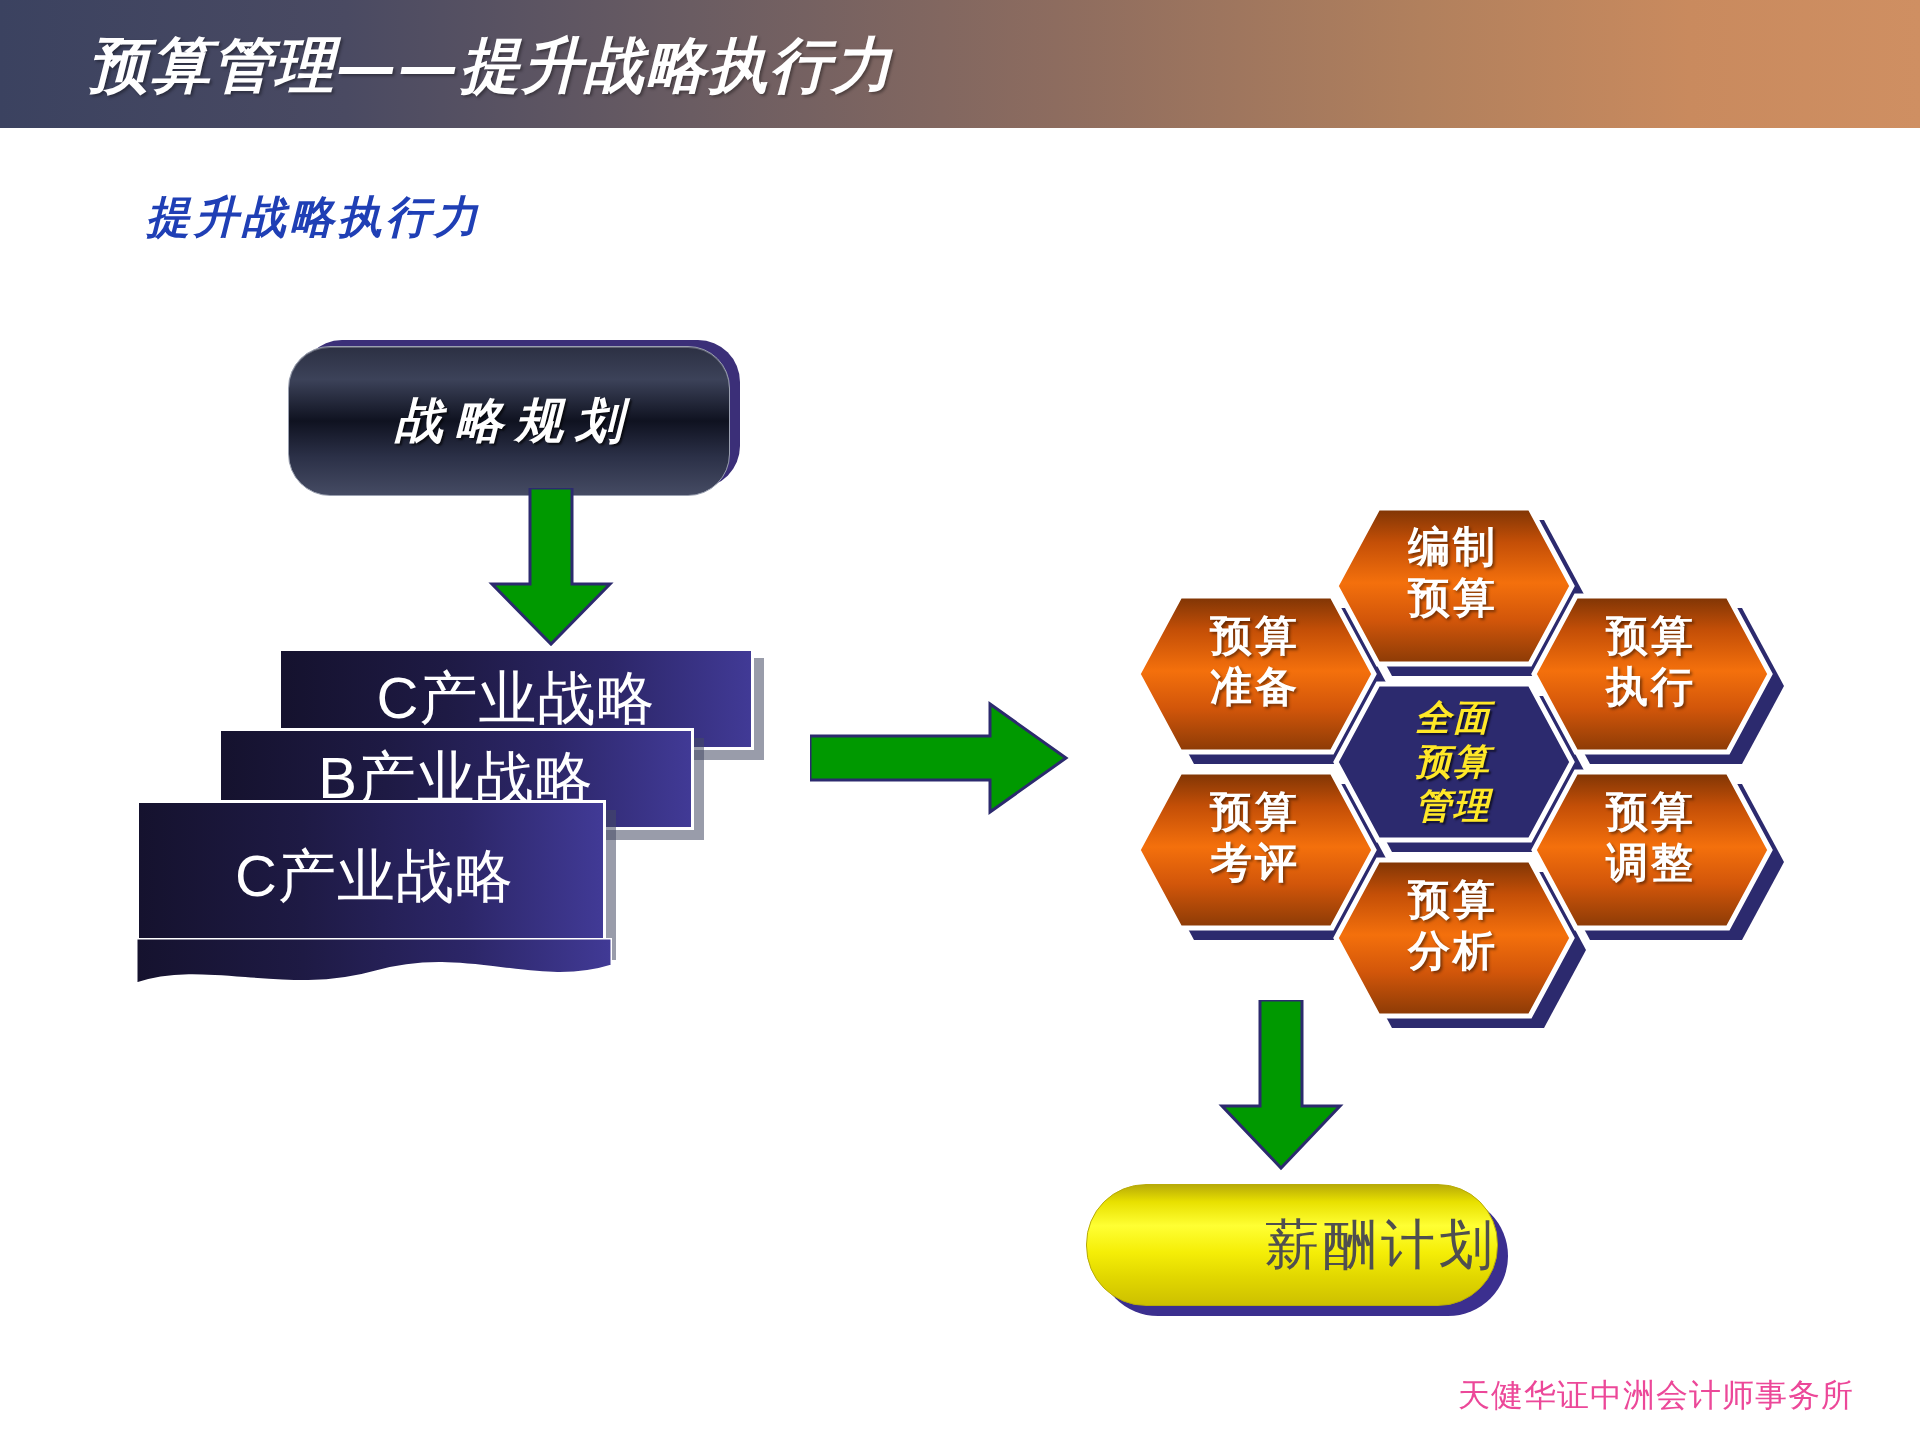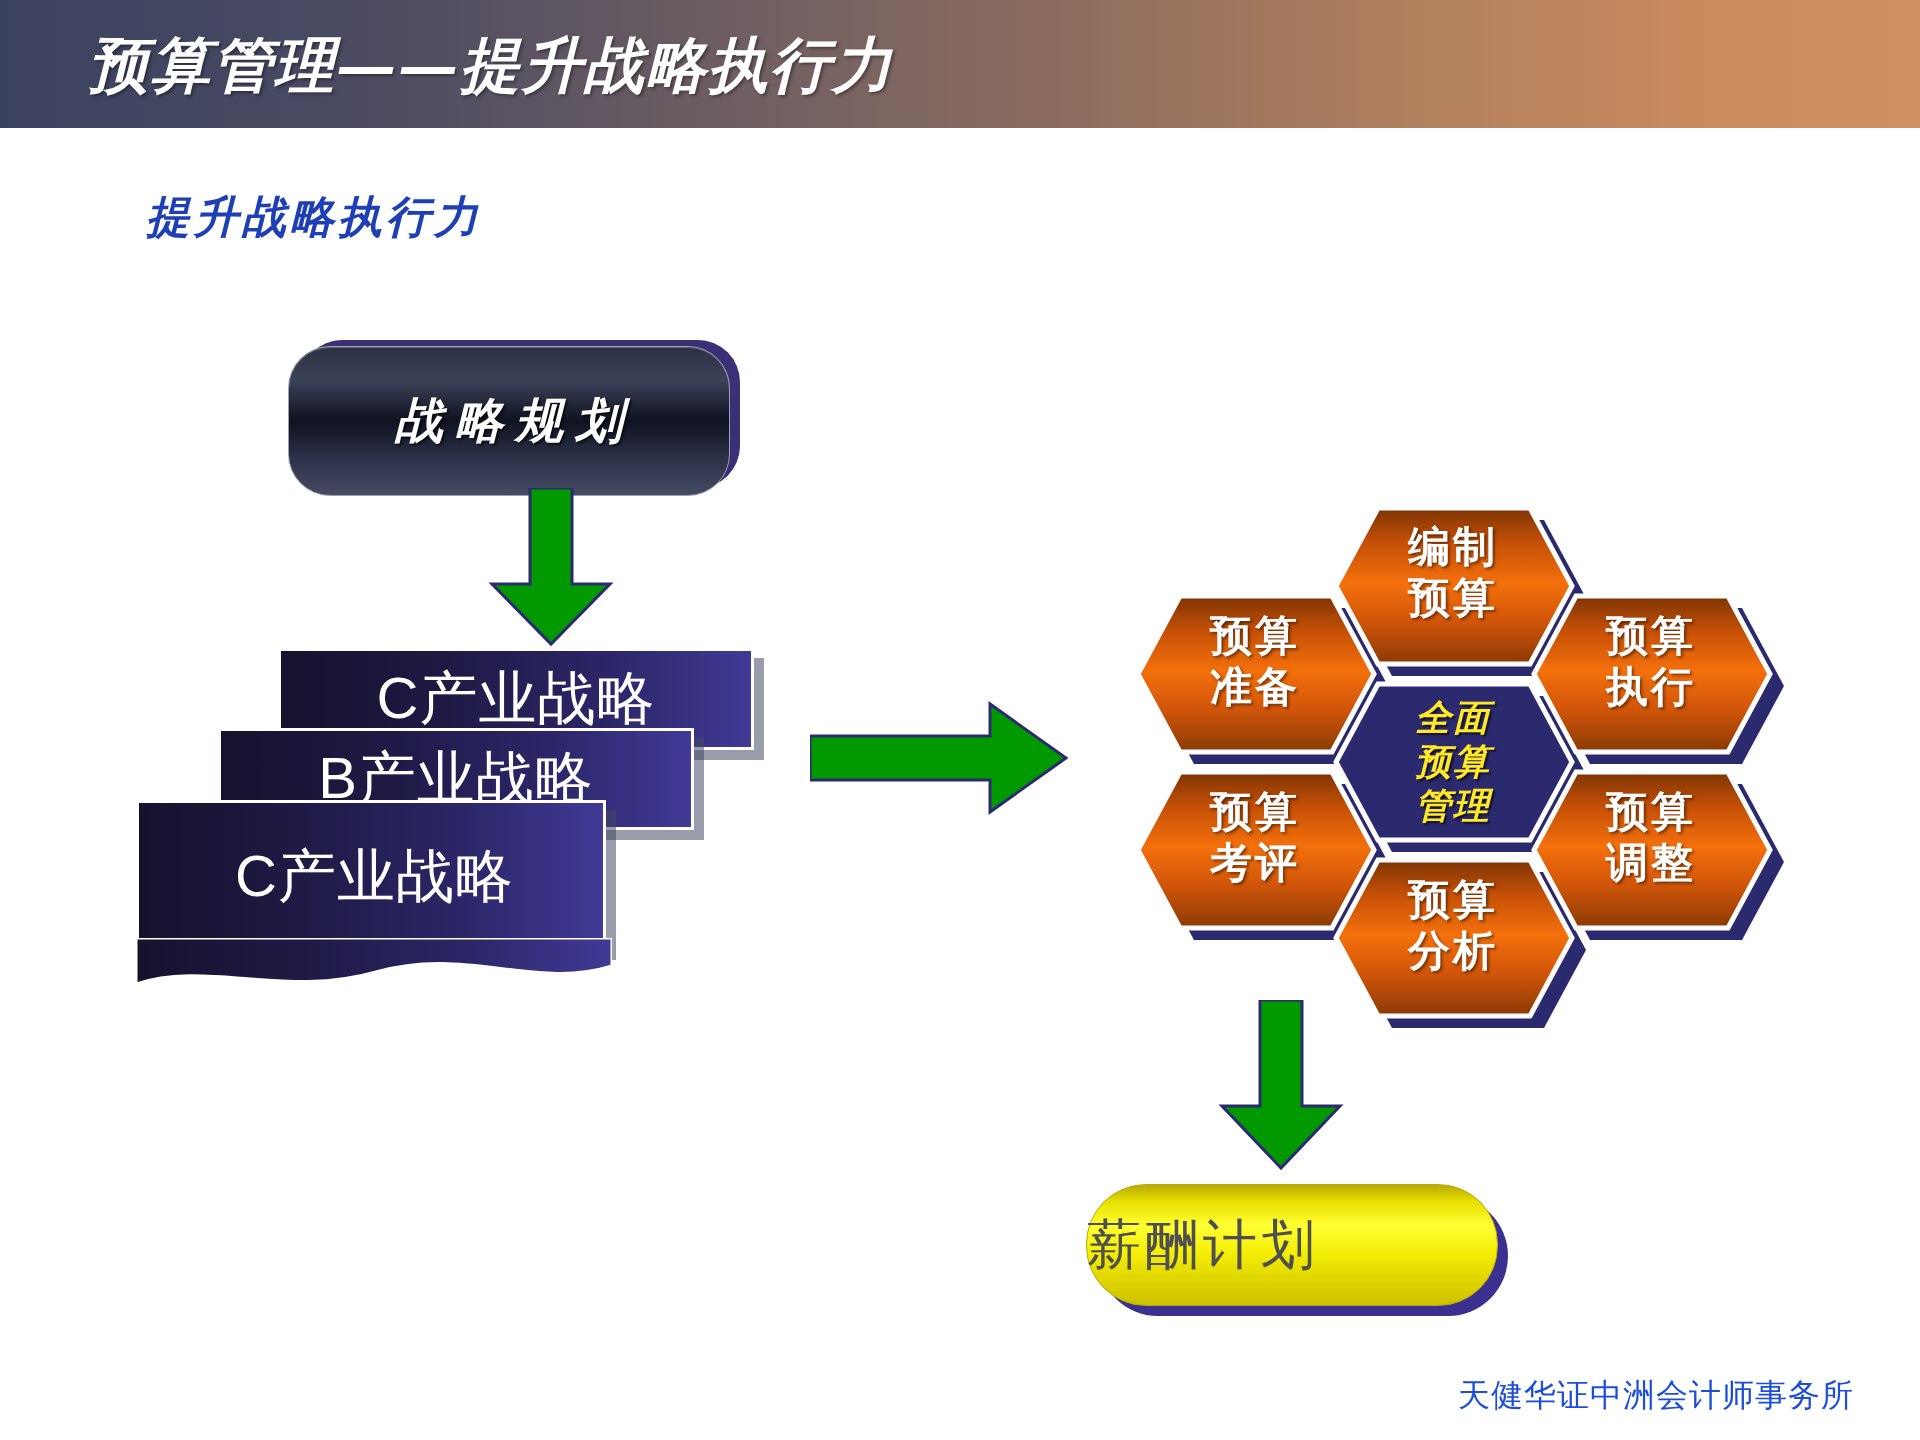--- a/index.html
+++ b/index.html
@@ -182,35 +182,35 @@
     position: absolute;
     left: 1086px; top: 1184px;
     width: 410px; height: 120px;
     border-radius: 60px;
     background: linear-gradient(to bottom,
        #b8ab08 0%, #e8e000 14%, #ffff33 34%,
        #f5ee07 56%, #e2d800 76%, #cdc000 100%);
     border: 1px solid #b8ab08;
     display: flex;
     align-items: center;
-    justify-content: flex-start;
+    justify-content: flex-end;
   }
   #salary-pill-label {
     color: #4f4f4f;
     font-size: 54px;
     letter-spacing: 4px;
     font-family: "Liberation Serif", "DejaVu Serif", serif;
   }
 
   
   #footer-company {
     position: absolute;
     right: 66px;
     bottom: 22px;
-    color: #1d4ed8;
+    color: #ec4899;
     font-size: 32px;
     letter-spacing: 1px;
     font-family: "Liberation Serif", "DejaVu Serif", serif;
     white-space: nowrap;
   }
 </style>
 </head>
 <body>
 
 <div id="header-bar">

